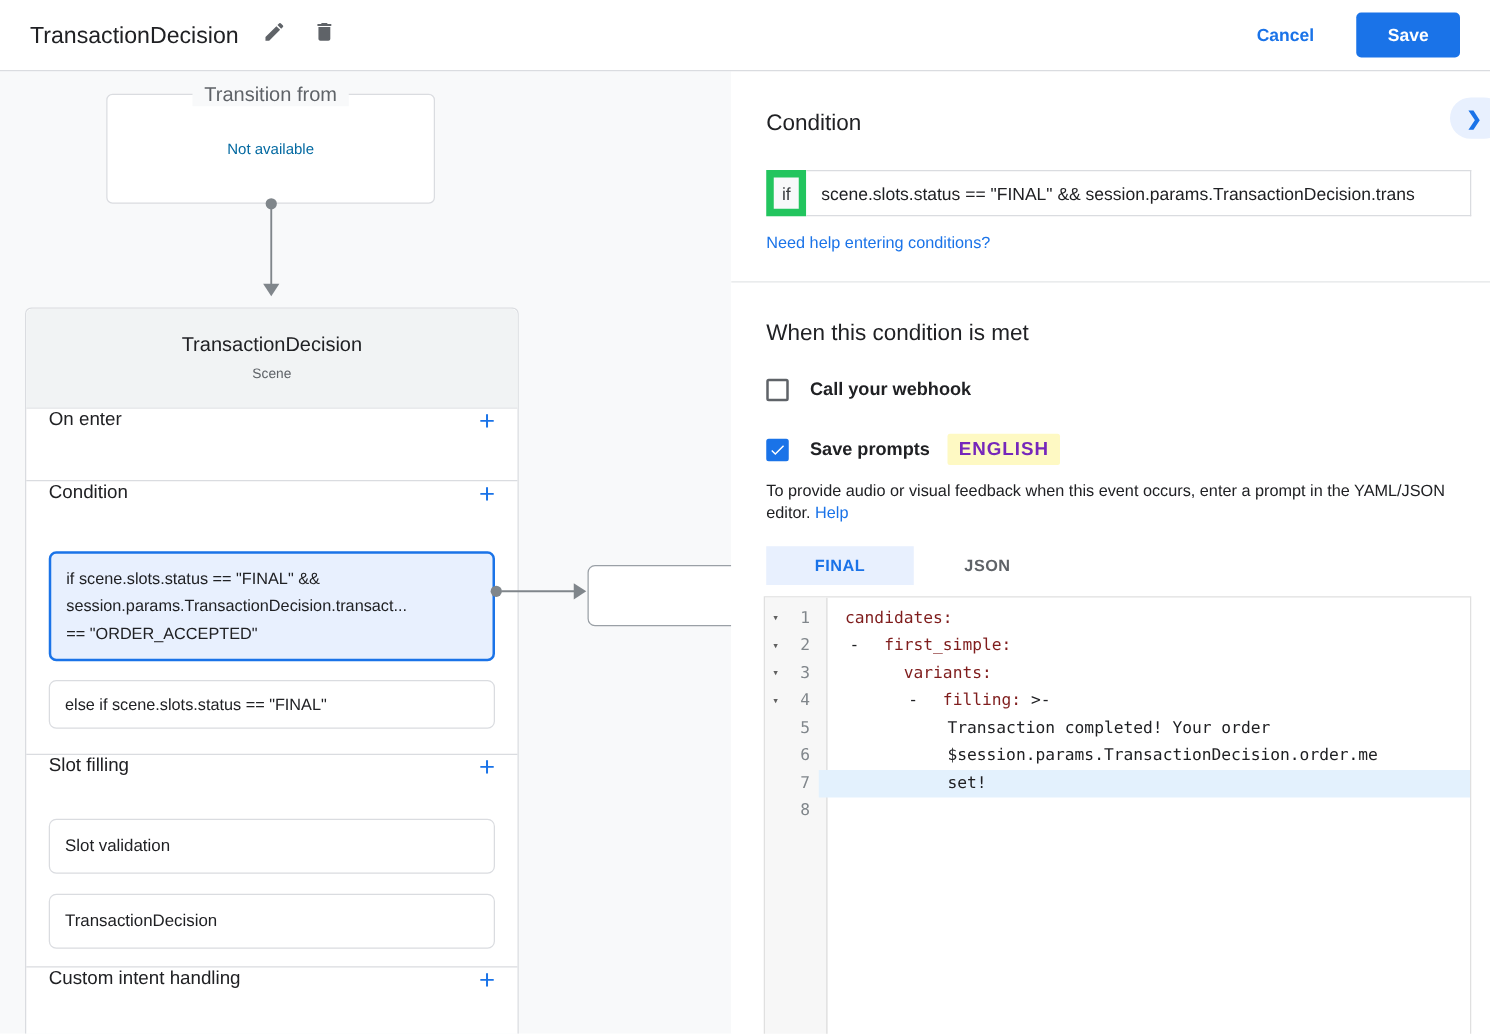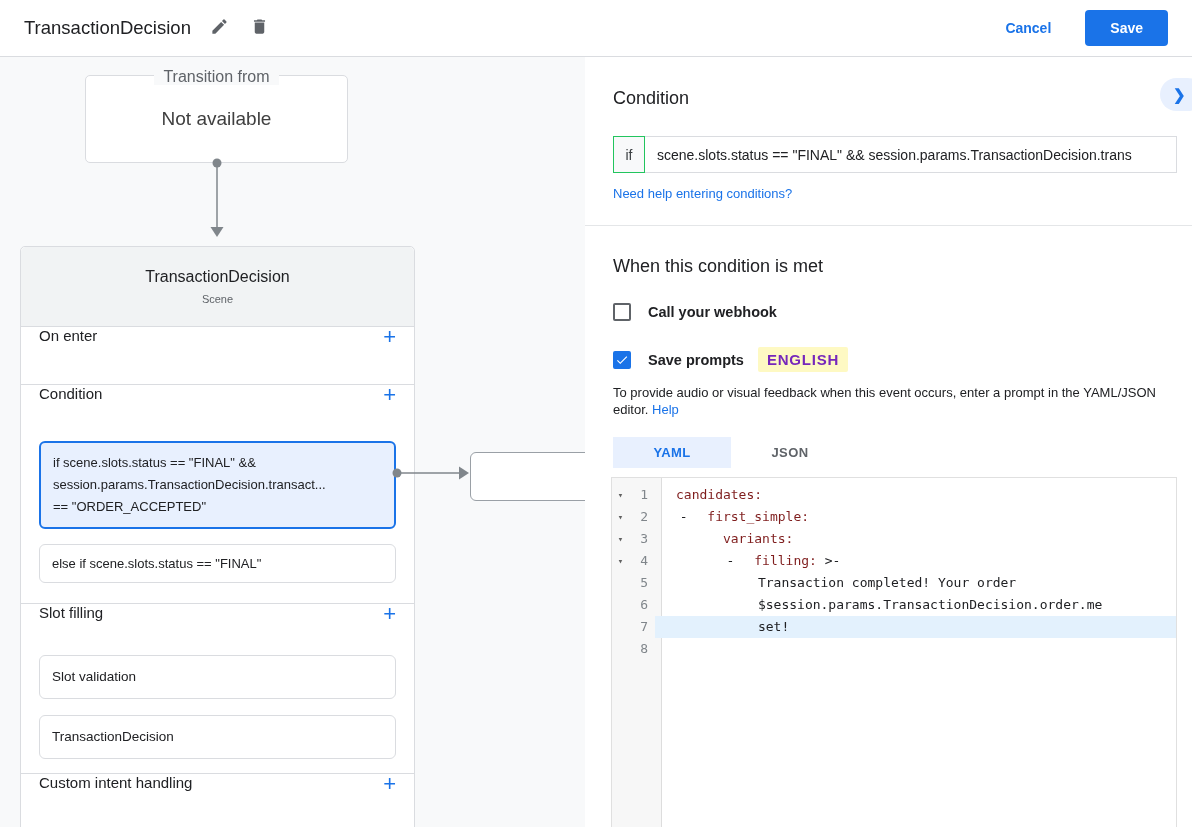--- a/index.html
+++ b/index.html
@@ -33,21 +33,21 @@
     position:absolute; top:-8px; left:0; right:0; text-align:center;
     font-size:16px; color:#5f6368; pointer-events:none;
   }
   .node-label span { padding:0 9px; }
   .tfrom {
     position:absolute; left:85px; top:18px; width:263px; height:88px;
     background:#fff; border:1px solid #dadce0; border-radius:5px;
     display:flex; align-items:center; justify-content:center;
   }
   .tfrom .node-label span { background:#f8f9fa; }
-  .tfrom-value { font-size:19px; color:#404040; }
+  .tfrom-value { font-size:12px; color:#0369a1; }
   .tto {
     position:absolute; left:20px; top:189px; width:395px; bottom:-2px;
     background:#fff; border:1px solid #dadce0; border-radius:5px 5px 0 0;
   }
   .tto > .node-label span { background:linear-gradient(#f8f9fa 50%, #f1f3f4 50%); }
   .tto-header {
     background:#f1f3f4; height:80px; border-bottom:1px solid #dadce0;
     border-radius:5px 5px 0 0; text-align:center; padding-top:21px;
   }
   .tto-title { font-size:16px; color:#202124; }
@@ -85,21 +85,21 @@
   }
   .panel-heading { font-size:18px; color:#202124; }
   .chevron-btn {
     position:absolute; top:21px; right:-12px; width:44px; height:33px;
     background:#e8f0fe; border-radius:16.5px; display:flex; align-items:center;
     padding-left:13px; cursor:pointer;
   }
   .chevron-btn span { color:#1a73e8; font-size:15px; font-weight:bold; }
   .if-row { margin-top:27px; display:flex; height:37px; }
   .if-cell {
-    width:32px; flex:none; background:#f8f9fa; border:1px solid #22c55e;
+    width:32px; flex:none; background:#f8f9fa; border:6px solid #22c55e;
     display:flex; align-items:center; justify-content:center; font-size:14px; color:#3c4043;
   }
   .if-input {
     flex:1; border:1px solid #dadce0; border-left:none; background:#fff;
     padding:0 12px; font-size:14px; color:#202124; display:flex; align-items:center;
     white-space:nowrap; overflow:hidden; cursor:text;
   }
   .help-link { margin-top:13px; font-size:13px; color:#1a73e8; cursor:pointer; }
   .hdivider { margin:24px -15px 0 -28px; border-top:1px solid #e4e6e8; height:0; }
   .when-heading { margin-top:30px; font-size:18px; color:#202124; }
@@ -250,21 +250,21 @@
     <div class="check-label">Save prompts</div>
     <div class="badge">ENGLISH</div>
   </div>
 
   <div class="note">
     <span>To provide audio or visual feedback when this event occurs, enter a prompt in the YAML/JSON editor.</span>
     <span class="note-link">Help</span>
   </div>
 
   <div class="tabs">
-    <div class="tab active">YAML</div>
+    <div class="tab active">FINAL</div>
     <div class="tab">JSON</div>
   </div>
 
   <div class="editor">
     <div class="gutter-bg"></div>
     <div class="lines" id="code-lines">
         <div class="cline">
           <span class="fold">▾</span>
           <span class="lnum">1</span>
           <span class="ccontent"><span class="k">candidates:</span></span>

